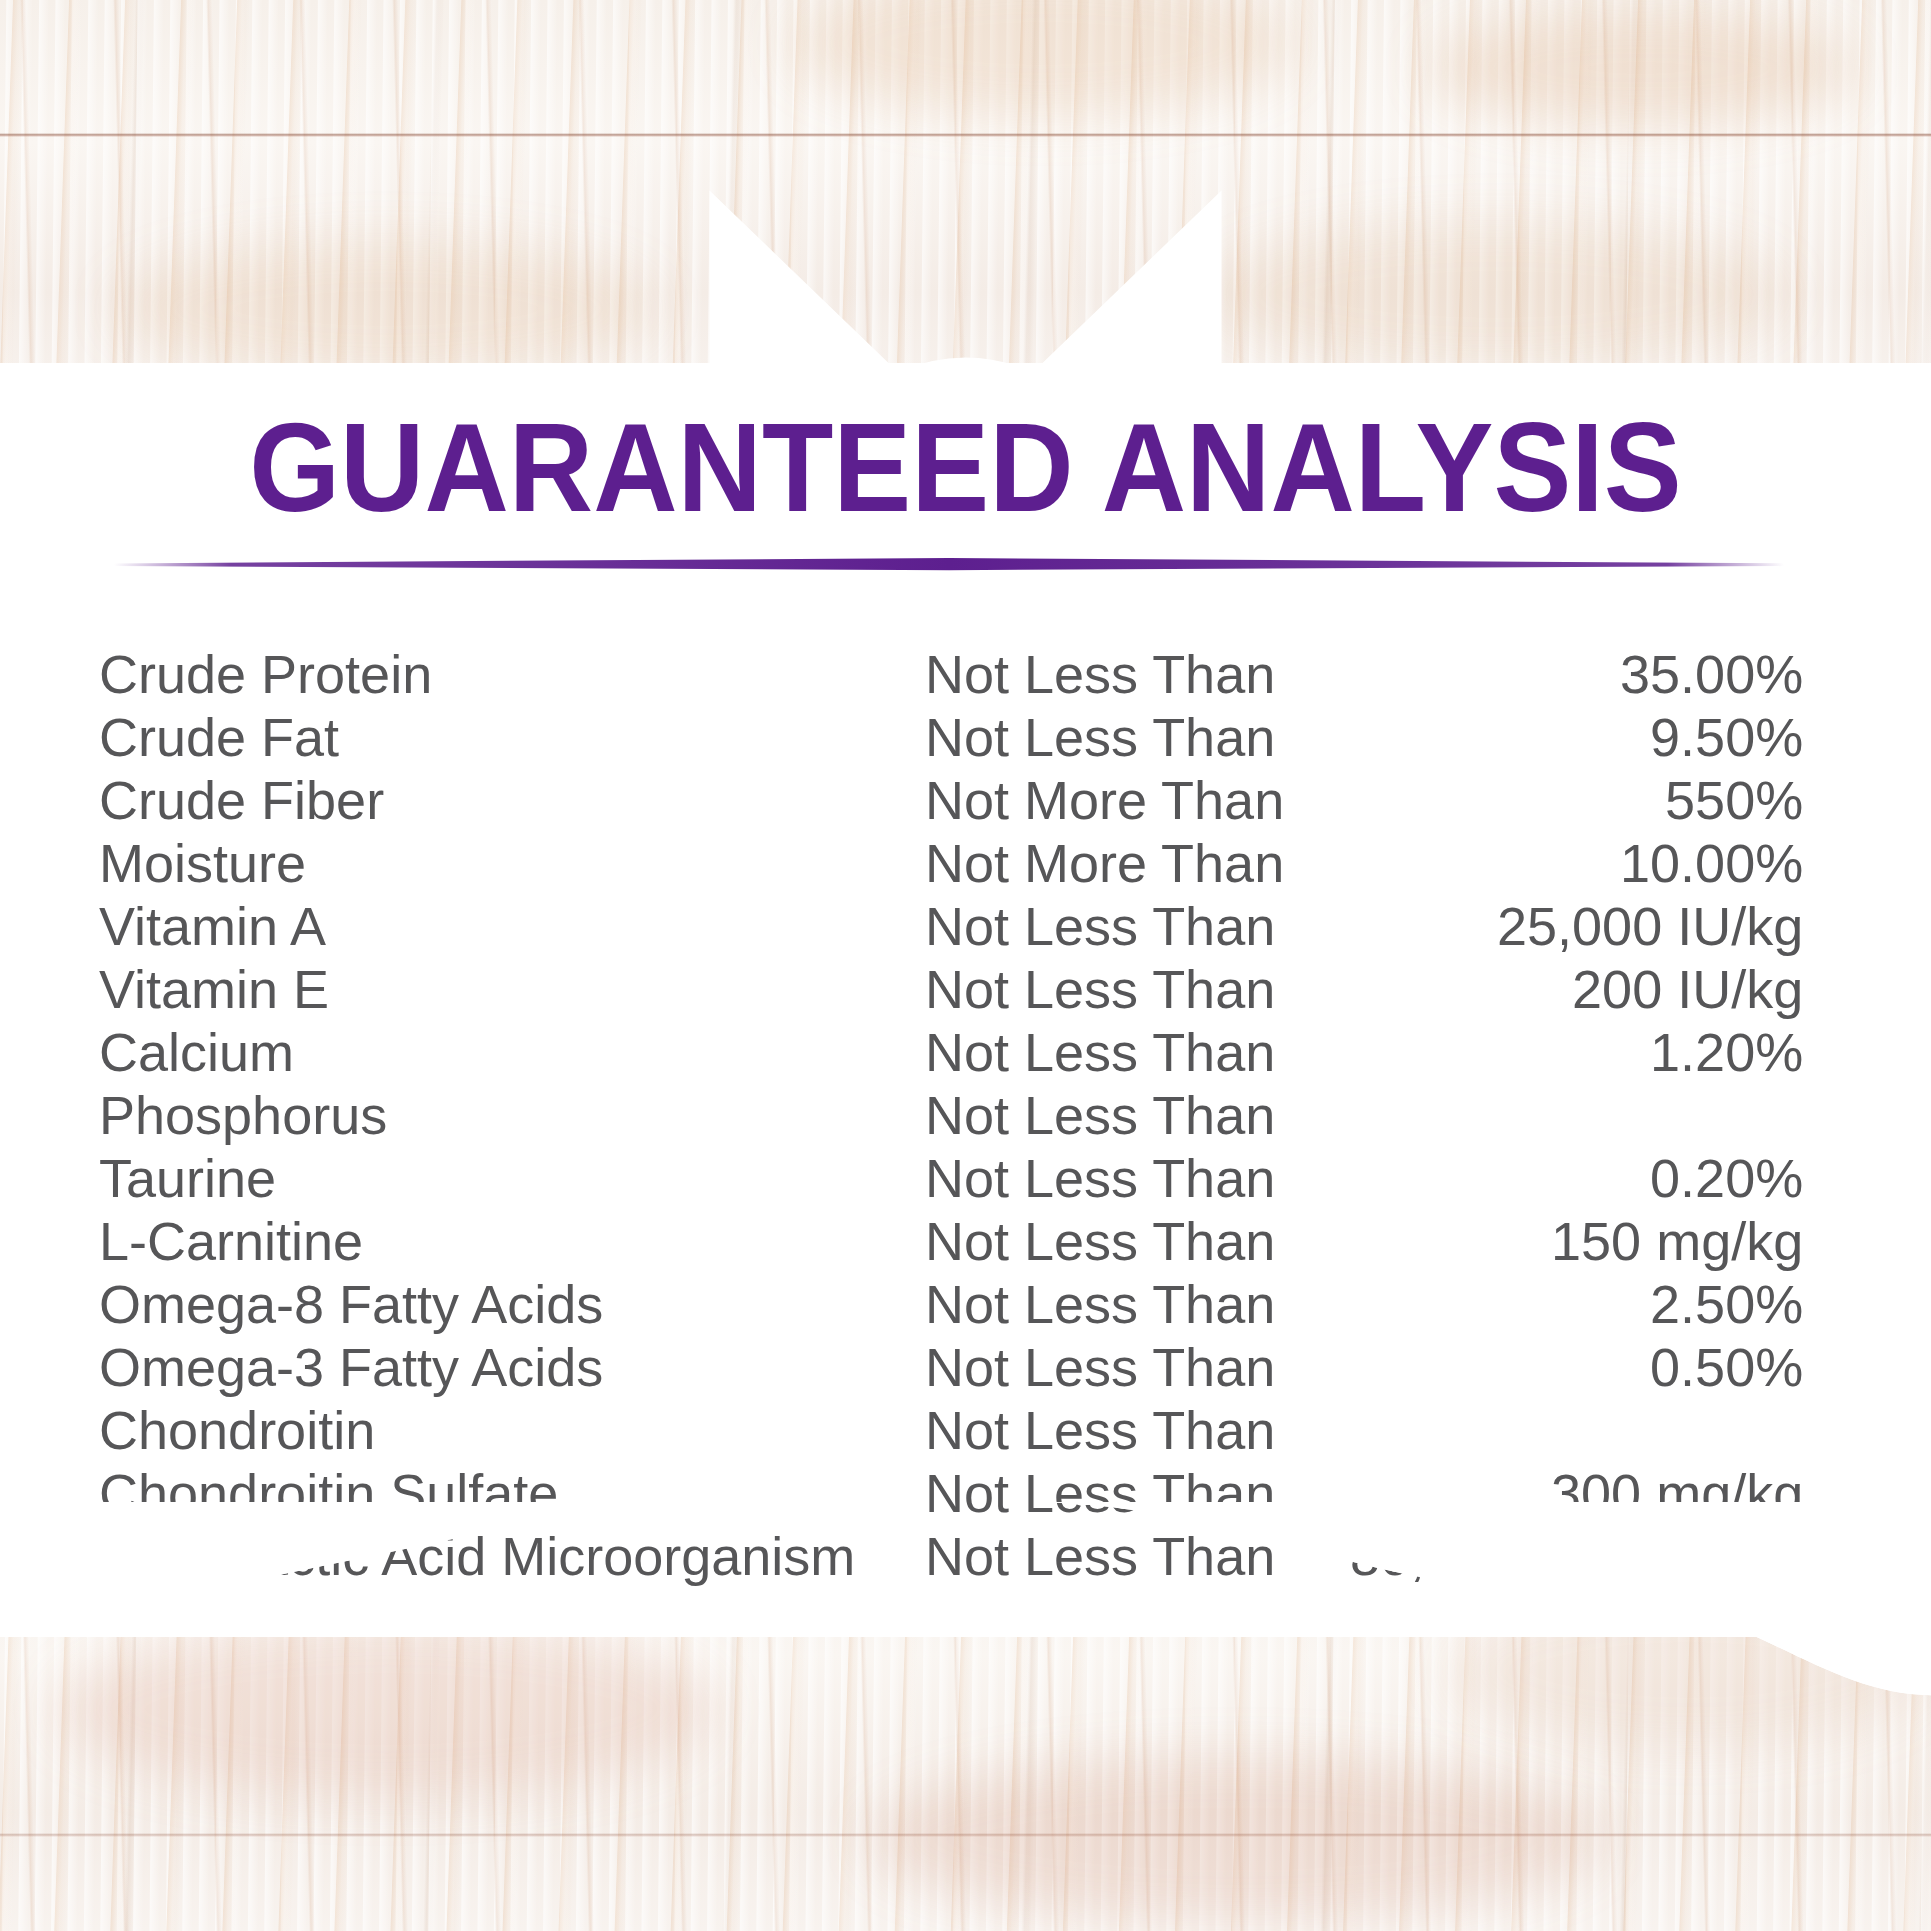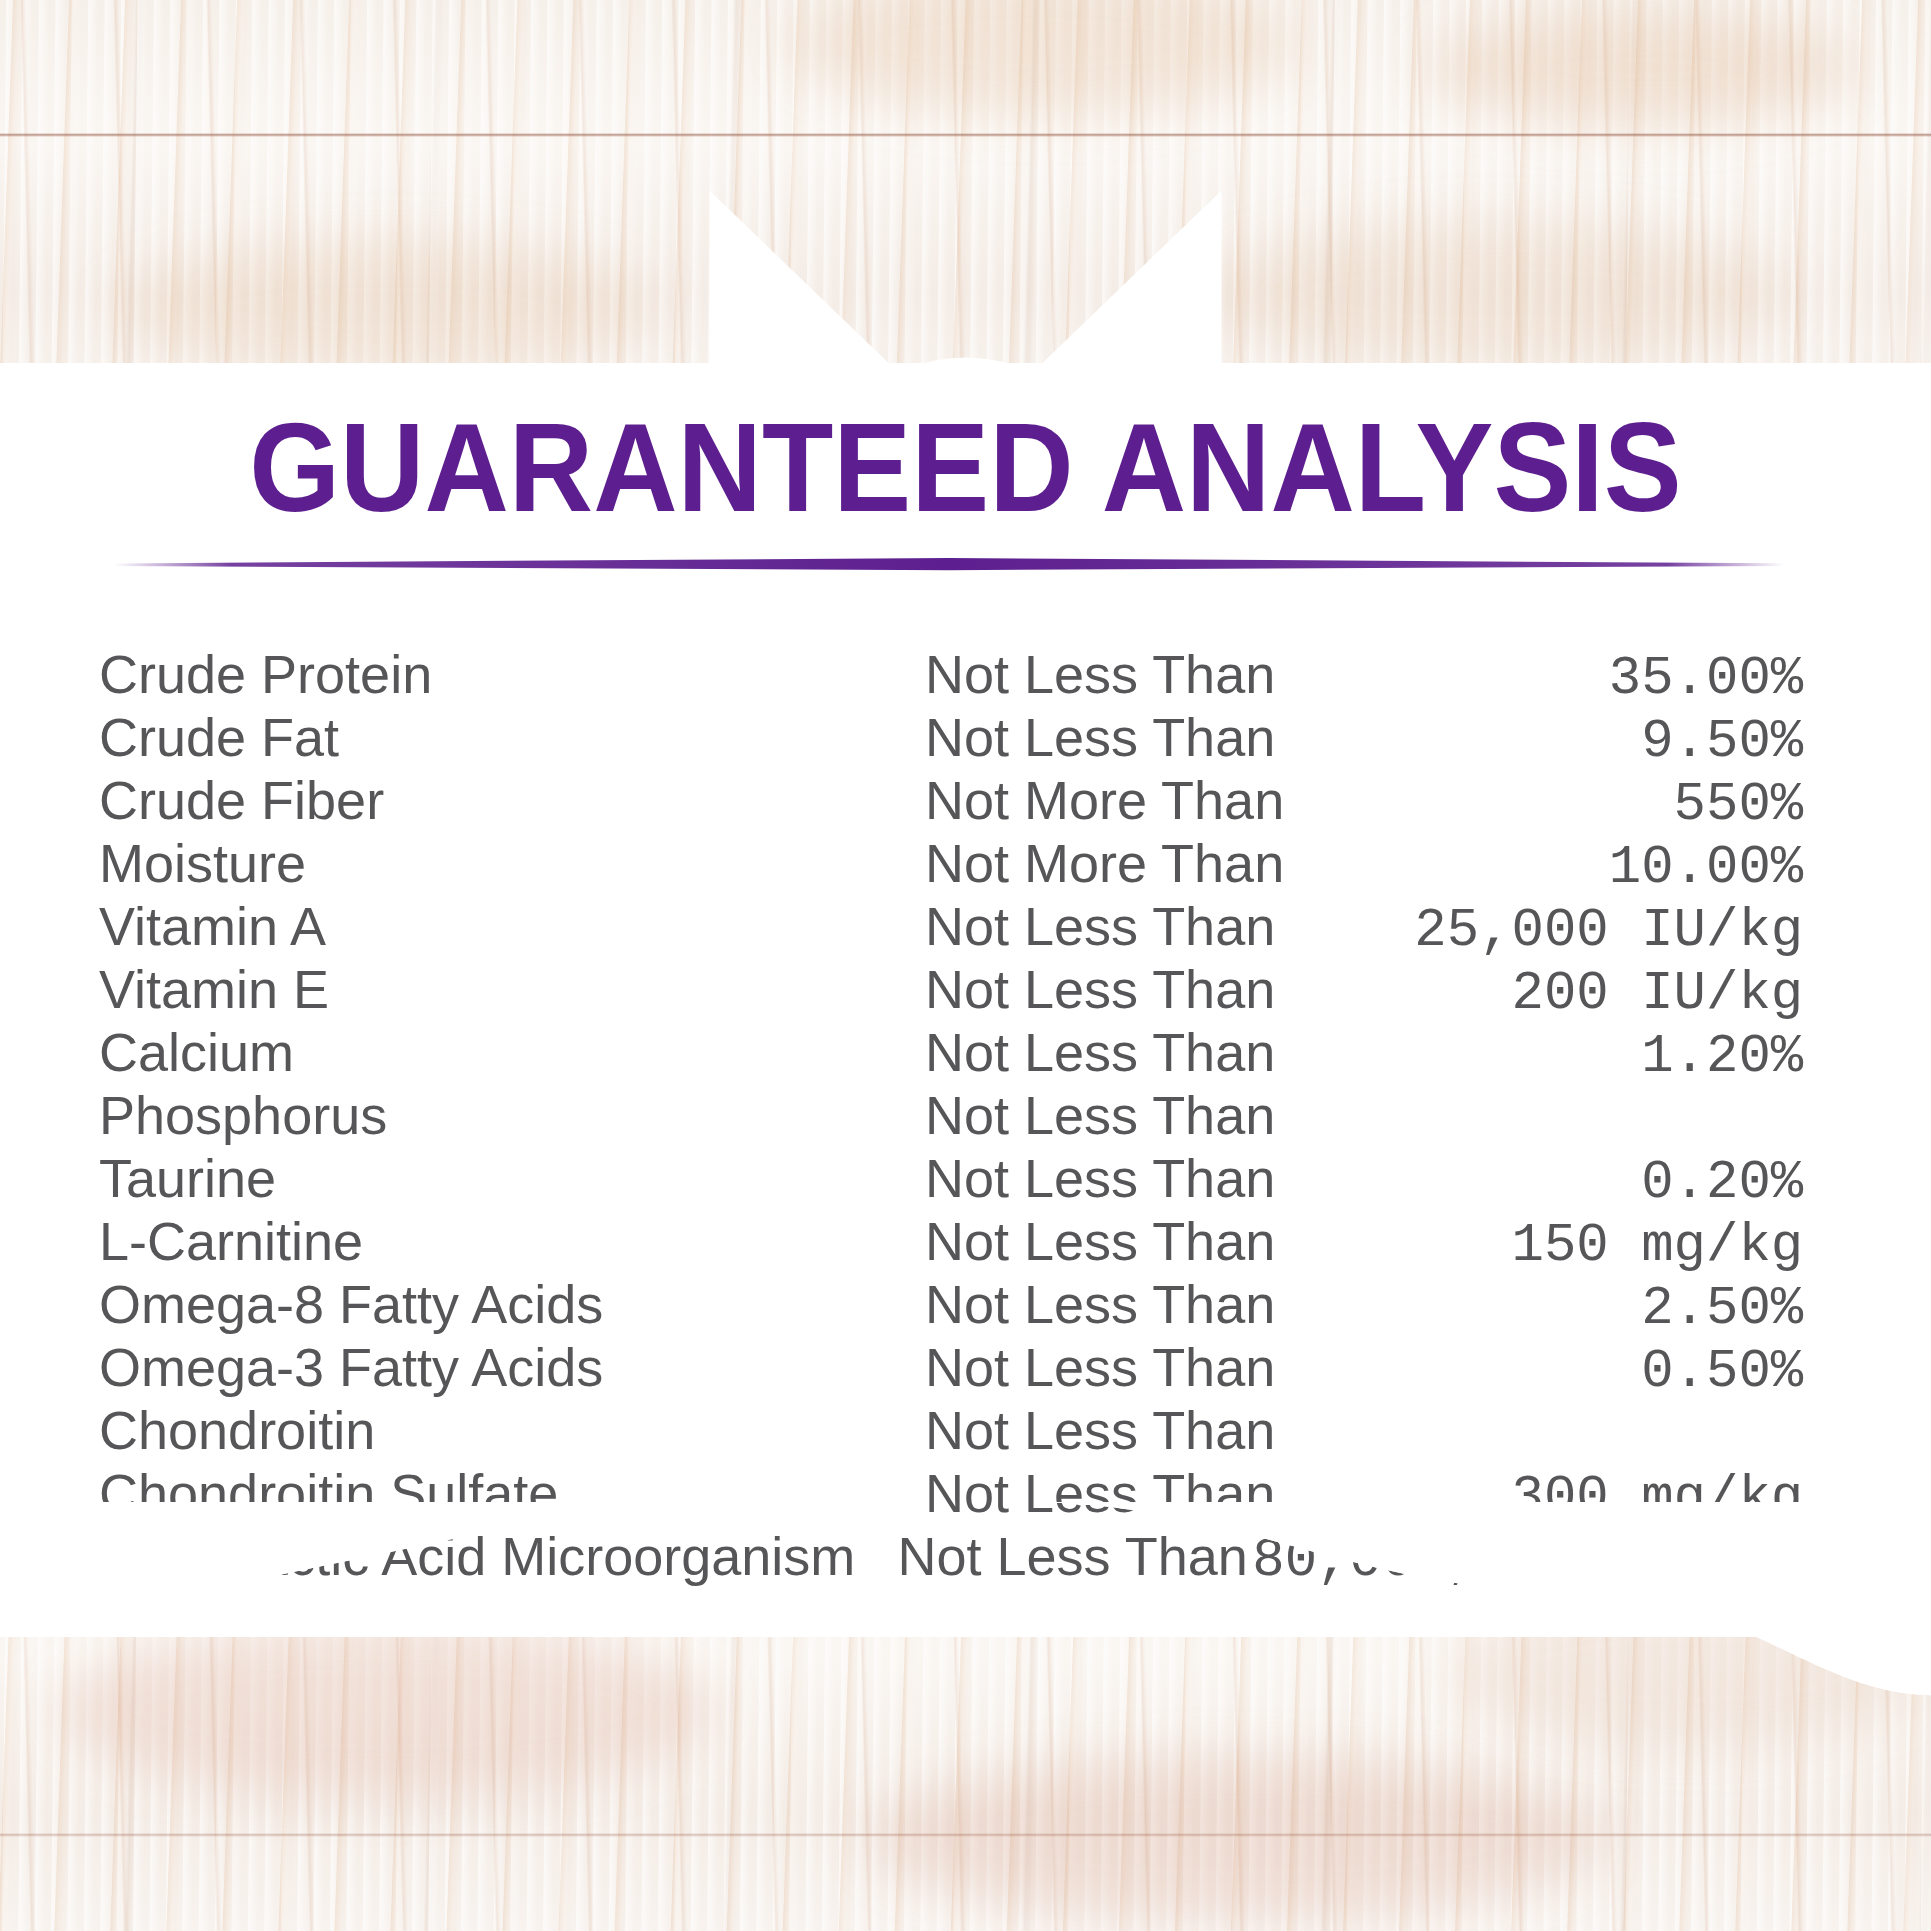--- a/index.html
+++ b/index.html
@@ -147,21 +147,21 @@
     display: flex;
     align-items: baseline;
     height: 63px;
     color: #565658;
     font-size: 54px;
     line-height: 63px;
     white-space: nowrap;
   }
   .c-name  { width: 826px; text-align: left; }
   .c-qual  { width: 367px; text-align: left; }
-  .c-value { flex: 1;      text-align: right; padding-right: 4.8px; font-family: Liberation Mono, monospace; }
+  .c-value { flex: 1;      text-align: right; padding-right: 4.8px; }
 </style>
 </head>
 <body>
 
 <div id="stage">
 
   <div class="wood wood-top"></div>
   <div class="plank-seam seam-a"></div>
   <div class="wood-blob" style="left:792px; top:-29px; width:502px; height:145px; background:rgba(210,150,95,0.16);"></div>
   <div class="wood-blob" style="left:1429px; top:9.7px; width:425px; height:116px; background:rgba(205,140,85,0.18);"></div>

